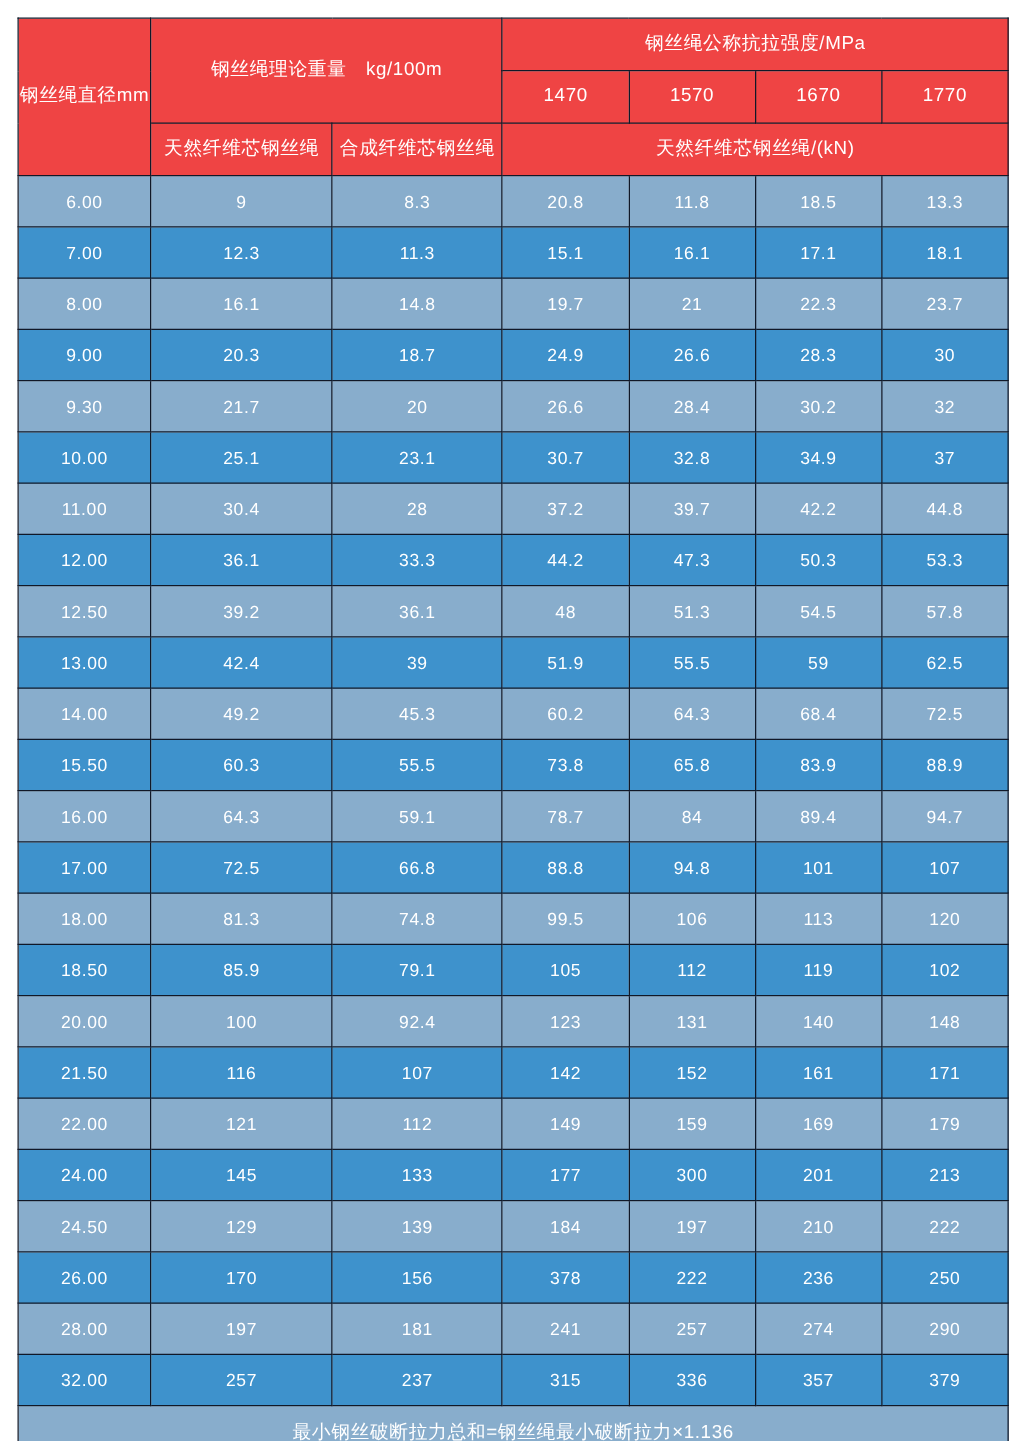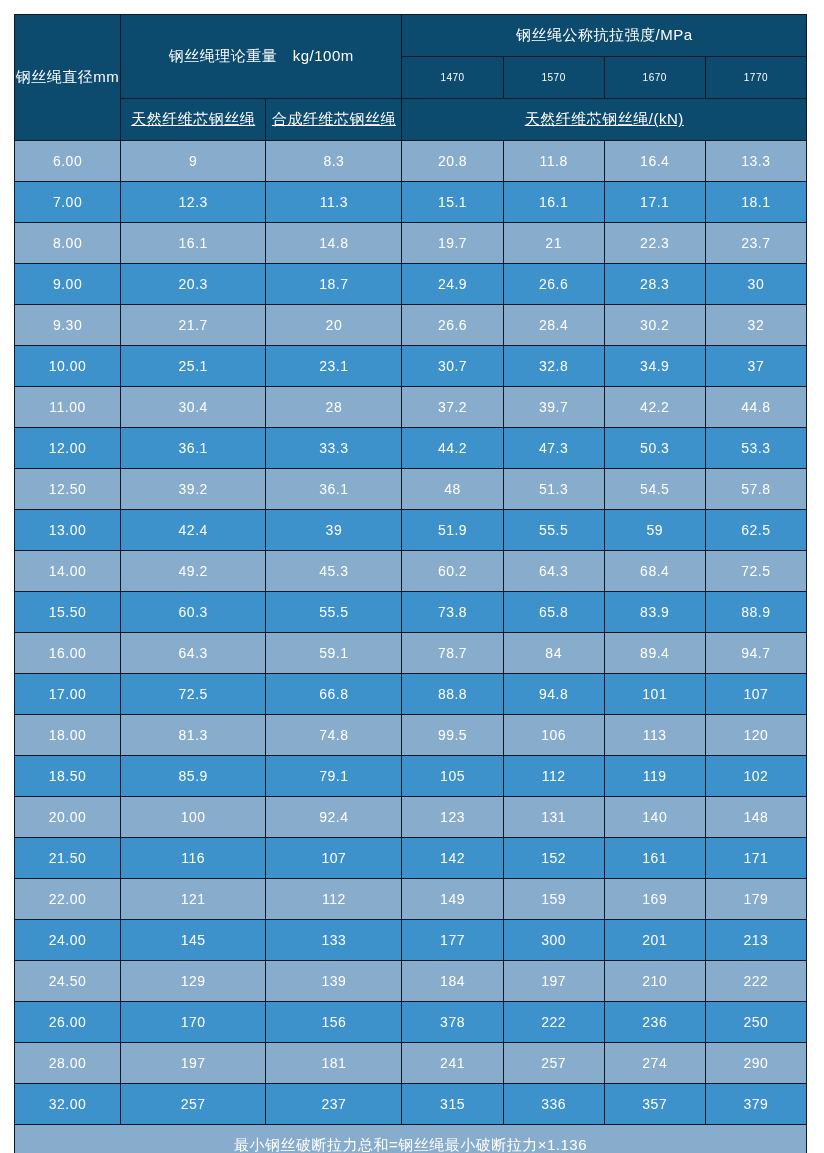--- a/index.html
+++ b/index.html
@@ -32,26 +32,26 @@
     border: 1px solid #101828;
     color: #ffffff;
     text-align: center;
     vertical-align: middle;
     font-weight: normal;
     padding: 0;
     letter-spacing: 0.5px;
   }
   
   .hdr {
-    background: #0c4a6e;
+    background: #ef4444;
     font-size: 15px;
     line-height: 1.35;
   }
   .hdr-num {
-    font-size: 10px;
+    font-size: 15px;
     letter-spacing: 1px;
   }
   
   col.c-dia    { width: 106px; }
   col.c-nat    { width: 145px; }
   col.c-syn    { width: 136px; }
   col.c-str    { width: 101px; }
   
   tbody tr.row-light td { background: #88ADCC; }
   tbody tr.row-dark  td { background: #3E92CC; }
@@ -62,21 +62,21 @@
   }
   
   .note-row td {
     background: #88ADCC;
     height: 40px;
     font-size: 15px;
     letter-spacing: 0.6px;
   }
   .h-top  { height: 41px; }
   .h-mid  { height: 41px; }
-  .h-bot  { height: 41px; text-decoration: underline; }
+  .h-bot  { height: 41px; }
   .h-tall { height: 123px; }
   .h-two  { height: 82px; }
 </style>
 </head>
 <body>
 
 <div id="page">
 
   <table class="spec-table">
     <colgroup>
@@ -108,21 +108,21 @@
       </tr>
     </thead>
 
     <tbody id="table-body">
         <tr class="row-light">
           <td>6.00</td>
           <td>9</td>
           <td>8.3</td>
           <td>20.8</td>
           <td>11.8</td>
-          <td>16.4</td>
+          <td>18.5</td>
           <td>13.3</td>
         </tr>
         <tr class="row-dark">
           <td>7.00</td>
           <td>12.3</td>
           <td>11.3</td>
           <td>15.1</td>
           <td>16.1</td>
           <td>17.1</td>
           <td>18.1</td>

